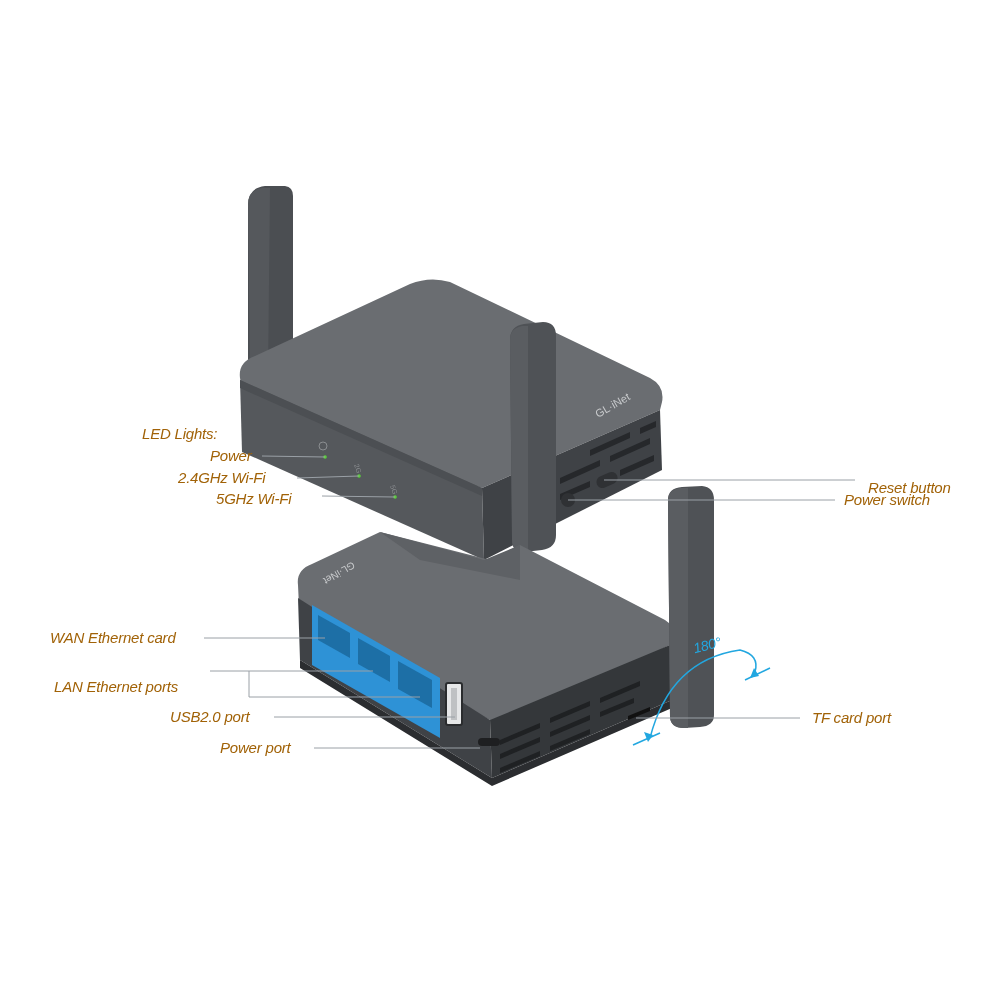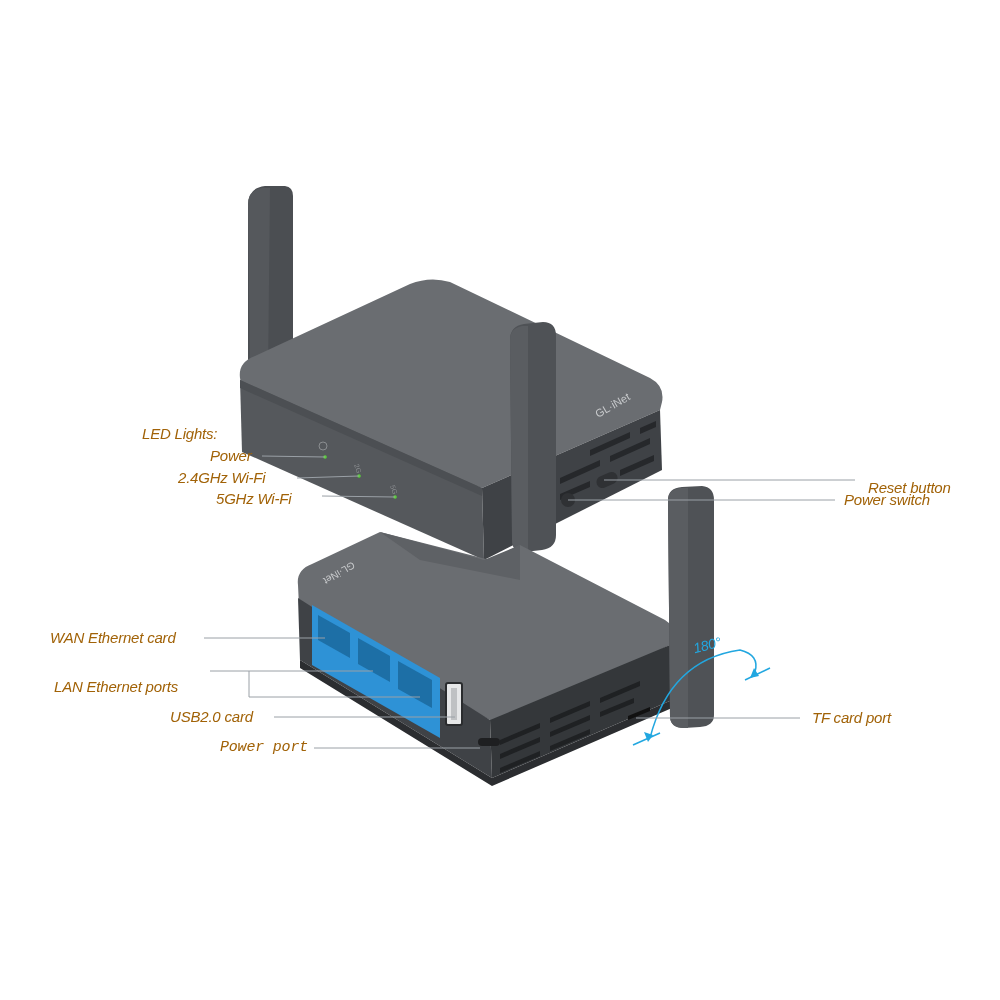--- a/index.html
+++ b/index.html
@@ -133,19 +133,19 @@
   <div class="label" style="left:142px; top:424px;">LED Lights:</div>
   <div class="label" style="left:210px; top:446px;text-align:center;">Power</div>
   <div class="label" style="left:178px; top:468px;text-align:center;">2.4GHz Wi-Fi</div>
   <div class="label" style="left:216px; top:489px;">5GHz Wi-Fi</div>
 
   <div class="label" style="left:868px; top:478px;">Reset button</div>
   <div class="label" style="left:844px; top:490px;">Power switch</div>
 
   <div class="label" style="left:50px; top:628px;">WAN Ethernet card</div>
   <div class="label" style="left:54px; top:661px;margin-top:16px;">LAN Ethernet ports</div>
-  <div class="label" style="left:170px; top:707px;">USB2.0 card</div>
-  <div class="label" style="left:220px; top:738px;font-family:Liberation Mono, monospace;">Power port</div>
+  <div class="label" style="left:170px; top:707px;">USB2.0 port</div>
+  <div class="label" style="left:220px; top:738px;">Power port</div>
 
   <div class="label" style="left:812px; top:708px;">TF card port</div>
 
   <div class="label" style="left:693px; top:635px; color:#22a7e0; font-size:14px; transform:rotate(-14deg);">180°</div>
 </div>
 
 </body></html>

